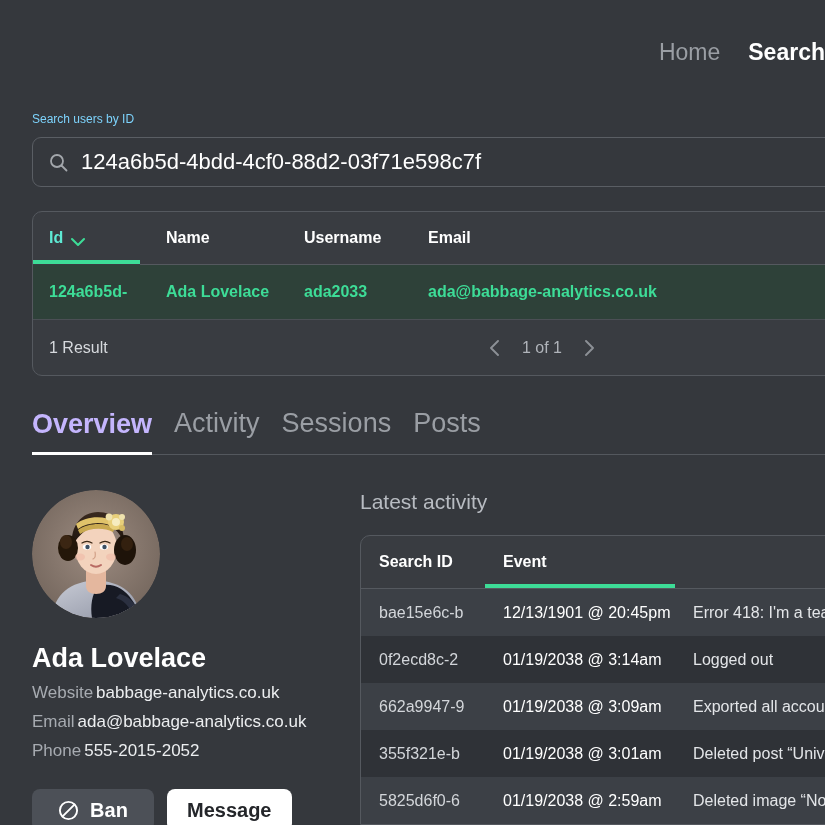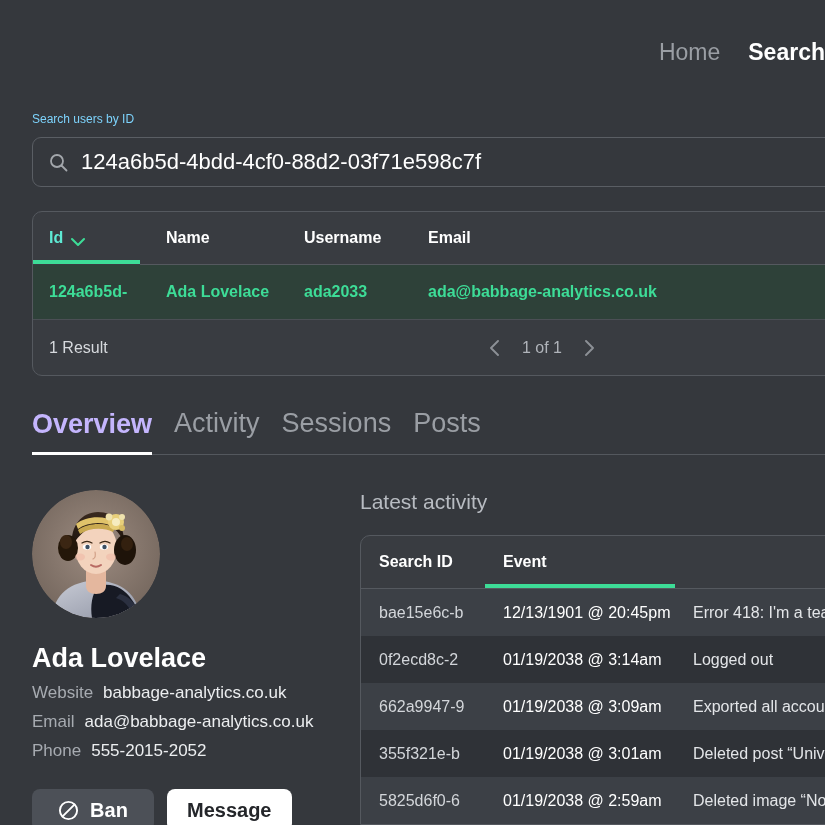--- a/index.html
+++ b/index.html
@@ -199,21 +199,21 @@
   .avatar svg { display: block; width: 128px; height: 128px; }
   .profile-name {
     font-size: 27px;
     font-weight: bold;
     color: #ffffff;
     margin-top: 25px;
   }
   .field-row {
     display: flex;
     align-items: baseline;
-    gap: 10px;
+    gap: 3px;
     margin-top: 9px;
     font-size: 17px;
   }
   .field-key { color: #a7abb1; }
   .field-val { color: #eceef0; }
   .actions { display: flex; gap: 13px; margin-top: 28px; }
   .btn {
     height: 42px;
     border-radius: 8px;
     display: flex;

